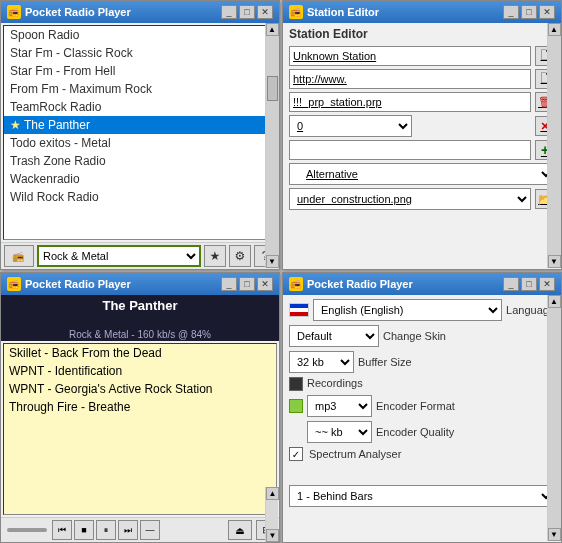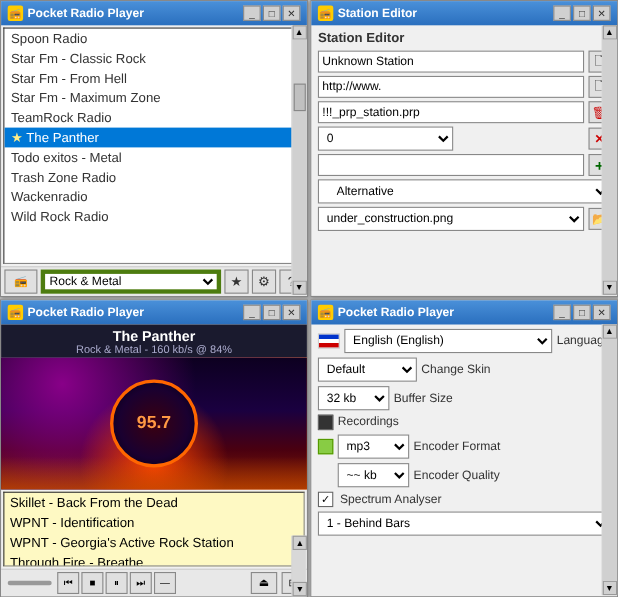--- a/index.html
+++ b/index.html
@@ -123,21 +123,21 @@
       padding: 2px 3px;
       background: #e8e8e8;
       border-top: 1px solid #ccc;
       gap: 3px;
     }
 
     .station-toolbar select {
       flex: 1;
       height: 22px;
       font-size: 11px;
-      border: 4px solid #4d7c0f;
+      border: 2px solid #4d7c0f;
       background: white;
     }
 
     .toolbar-btn {
       width: 22px;
       height: 22px;
       background: #e0e0e0;
       border: 1px solid #888;
       display: flex;
       align-items: center;
@@ -180,20 +180,21 @@
       font-weight: bold;
       font-size: 12px;
       color: #333;
       margin-bottom: 2px;
     }
 
     .editor-row {
       display: flex;
       align-items: center;
       gap: 4px;
+      text-decoration: underline;
     }
 
     .editor-row input, .editor-row select {
       flex: 1;
       height: 20px;
       border: 1px solid #888;
       background: white;
       padding: 1px 3px;
       font-size: 11px;
     }
@@ -238,20 +239,21 @@
 
     .player-station-name {
       font-size: 13px;
       font-weight: bold;
       color: #ffffff;
     }
 
     .player-station-info {
       font-size: 10px;
       color: #aaaacc;
+      margin-top: 16px;
     }
 
     .player-artwork {
       width: 100%;
       height: 120px;
       background: linear-gradient(135deg, #1a0a2e 0%, #2d1458 30%, #8B0000 60%, #cc4400 80%, #ff6600 100%);
       display: flex;
       align-items: center;
       justify-content: center;
       position: relative;
@@ -506,21 +508,21 @@
       <div class="title-btn">_</div>
       <div class="title-btn">□</div>
       <div class="title-btn">✕</div>
     </div>
   </div>
   <div class="station-list-content">
     <div class="station-list-scroll">
       <div class="station-item">Spoon Radio</div>
       <div class="station-item">Star Fm - Classic Rock</div>
       <div class="station-item">Star Fm - From Hell</div>
-      <div class="station-item">Star Fm - Maximum Zone</div>
+      <div class="station-item">From Fm - Maximum Rock</div>
       <div class="station-item">TeamRock Radio</div>
       <div class="station-item starred selected">The Panther</div>
       <div class="station-item">Todo exitos - Metal</div>
       <div class="station-item">Trash Zone Radio</div>
       <div class="station-item">Wackenradio</div>
       <div class="station-item">Wild Rock Radio</div>
     </div>
     <div class="station-toolbar">
       <div class="radio-icon">📻</div>
       <select>
@@ -616,30 +618,20 @@
     <div class="title-buttons">
       <div class="title-btn">_</div>
       <div class="title-btn">□</div>
       <div class="title-btn">✕</div>
     </div>
   </div>
   <div class="player-content">
     <div class="player-header">
       <div class="player-station-name">The Panther</div>
       <div class="player-station-info">Rock &amp; Metal - 160 kb/s @ 84%</div>
-    </div>
-    <div class="player-artwork">
-      <div class="player-artwork-bg"></div>
-      <div style="position:absolute; inset:0; display:flex; align-items:center; justify-content:center; z-index:2;">
-        <div class="panther-circle">
-          <div class="freq-display">95.7</div>
-        </div>
-      </div>
-
-      <div style="position:absolute; bottom:0; left:0; right:0; height:30px; background:linear-gradient(to top, rgba(200,80,0,0.6), transparent); z-index:1;"></div>
     </div>
     <div class="track-list">
       <div class="track-item">Skillet - Back From the Dead</div>
       <div class="track-item">WPNT - Identification</div>
       <div class="track-item">WPNT - Georgia's Active Rock Station</div>
       <div class="track-item">Through Fire - Breathe</div>
     </div>
     <div class="player-controls">
       <div class="vol-slider"></div>
       <div class="ctrl-btn">⏮</div>
@@ -716,21 +708,21 @@
       </select>
       <span class="settings-label">Encoder Quality</span>
     </div>
 
     <div class="settings-row spectrum-row">
       <div class="settings-checkbox">✓</div>
       <span class="settings-label">Spectrum Analyser</span>
     </div>
 
     <div class="settings-row bars-row">
-      <select style="flex:1;">
+      <select style="flex:1;margin-top:20px;">
         <option>1 - Behind Bars</option>
         <option>2 - Standard</option>
       </select>
     </div>
 
   </div>
 
   <div class="win-scrollbar">
     <div class="scroll-arrow">▲</div>
     <div class="scroll-track"></div>

